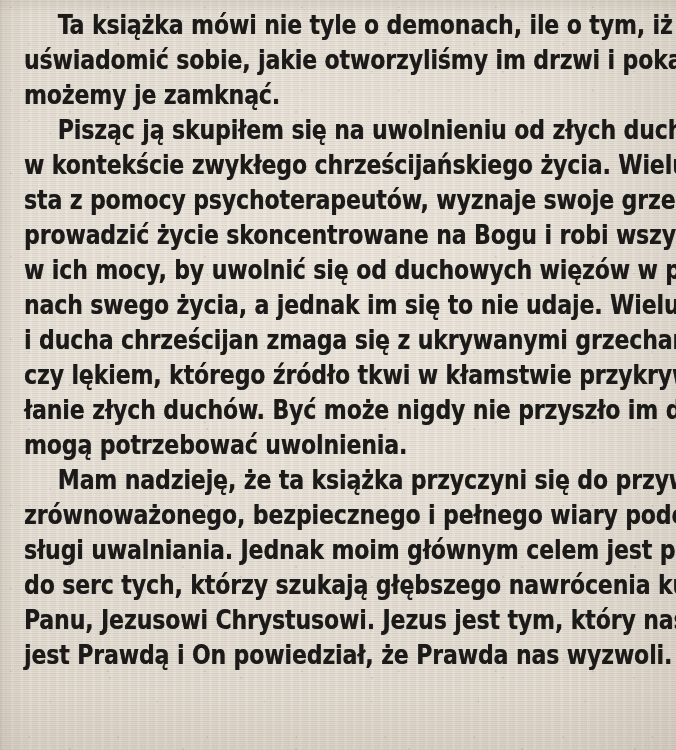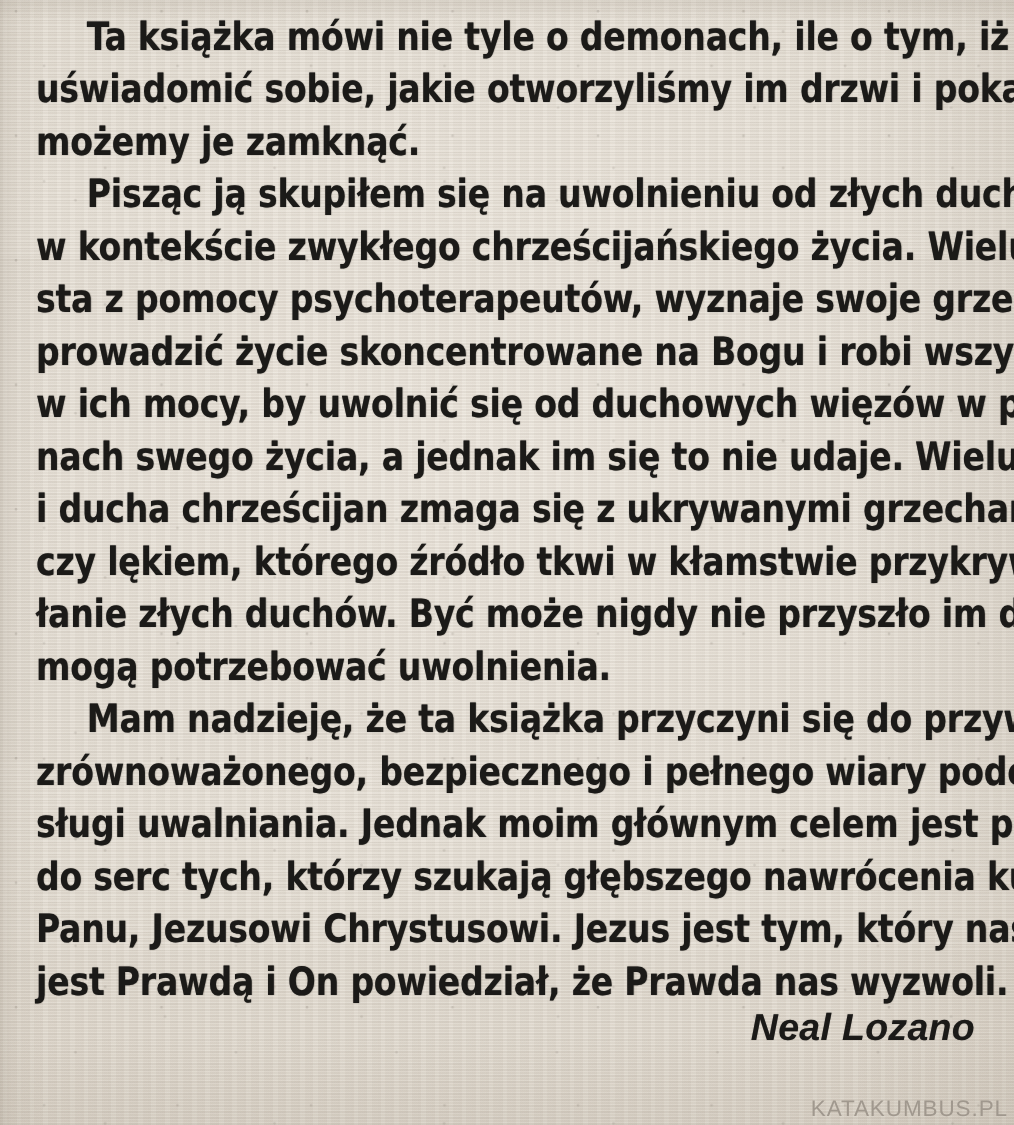--- a/index.html
+++ b/index.html
@@ -163,17 +163,15 @@
       <div>
         <span class="line indent">Mam nadzieję, że ta książka przyczyni się do przywrócenia</span>
         <span class="line">zrównoważonego, bezpiecznego i pełnego wiary podejścia do po-</span>
         <span class="line">sługi uwalniania. Jednak moim głównym celem jest przemówienie</span>
         <span class="line">do serc tych, którzy szukają głębszego nawrócenia ku naszemu</span>
         <span class="line">Panu, Jezusowi Chrystusowi. Jezus jest tym, który nas wyzwala, On</span>
         <span class="line">jest Prawdą i On powiedział, że Prawda nas wyzwoli.</span>
       </div>
     </div>
 
-  <div id="signature">Neal Lozano</div>
 
-  <div id="watermark">KATAKUMBUS.PL</div>
 
 </div>
 
 </body></html>

